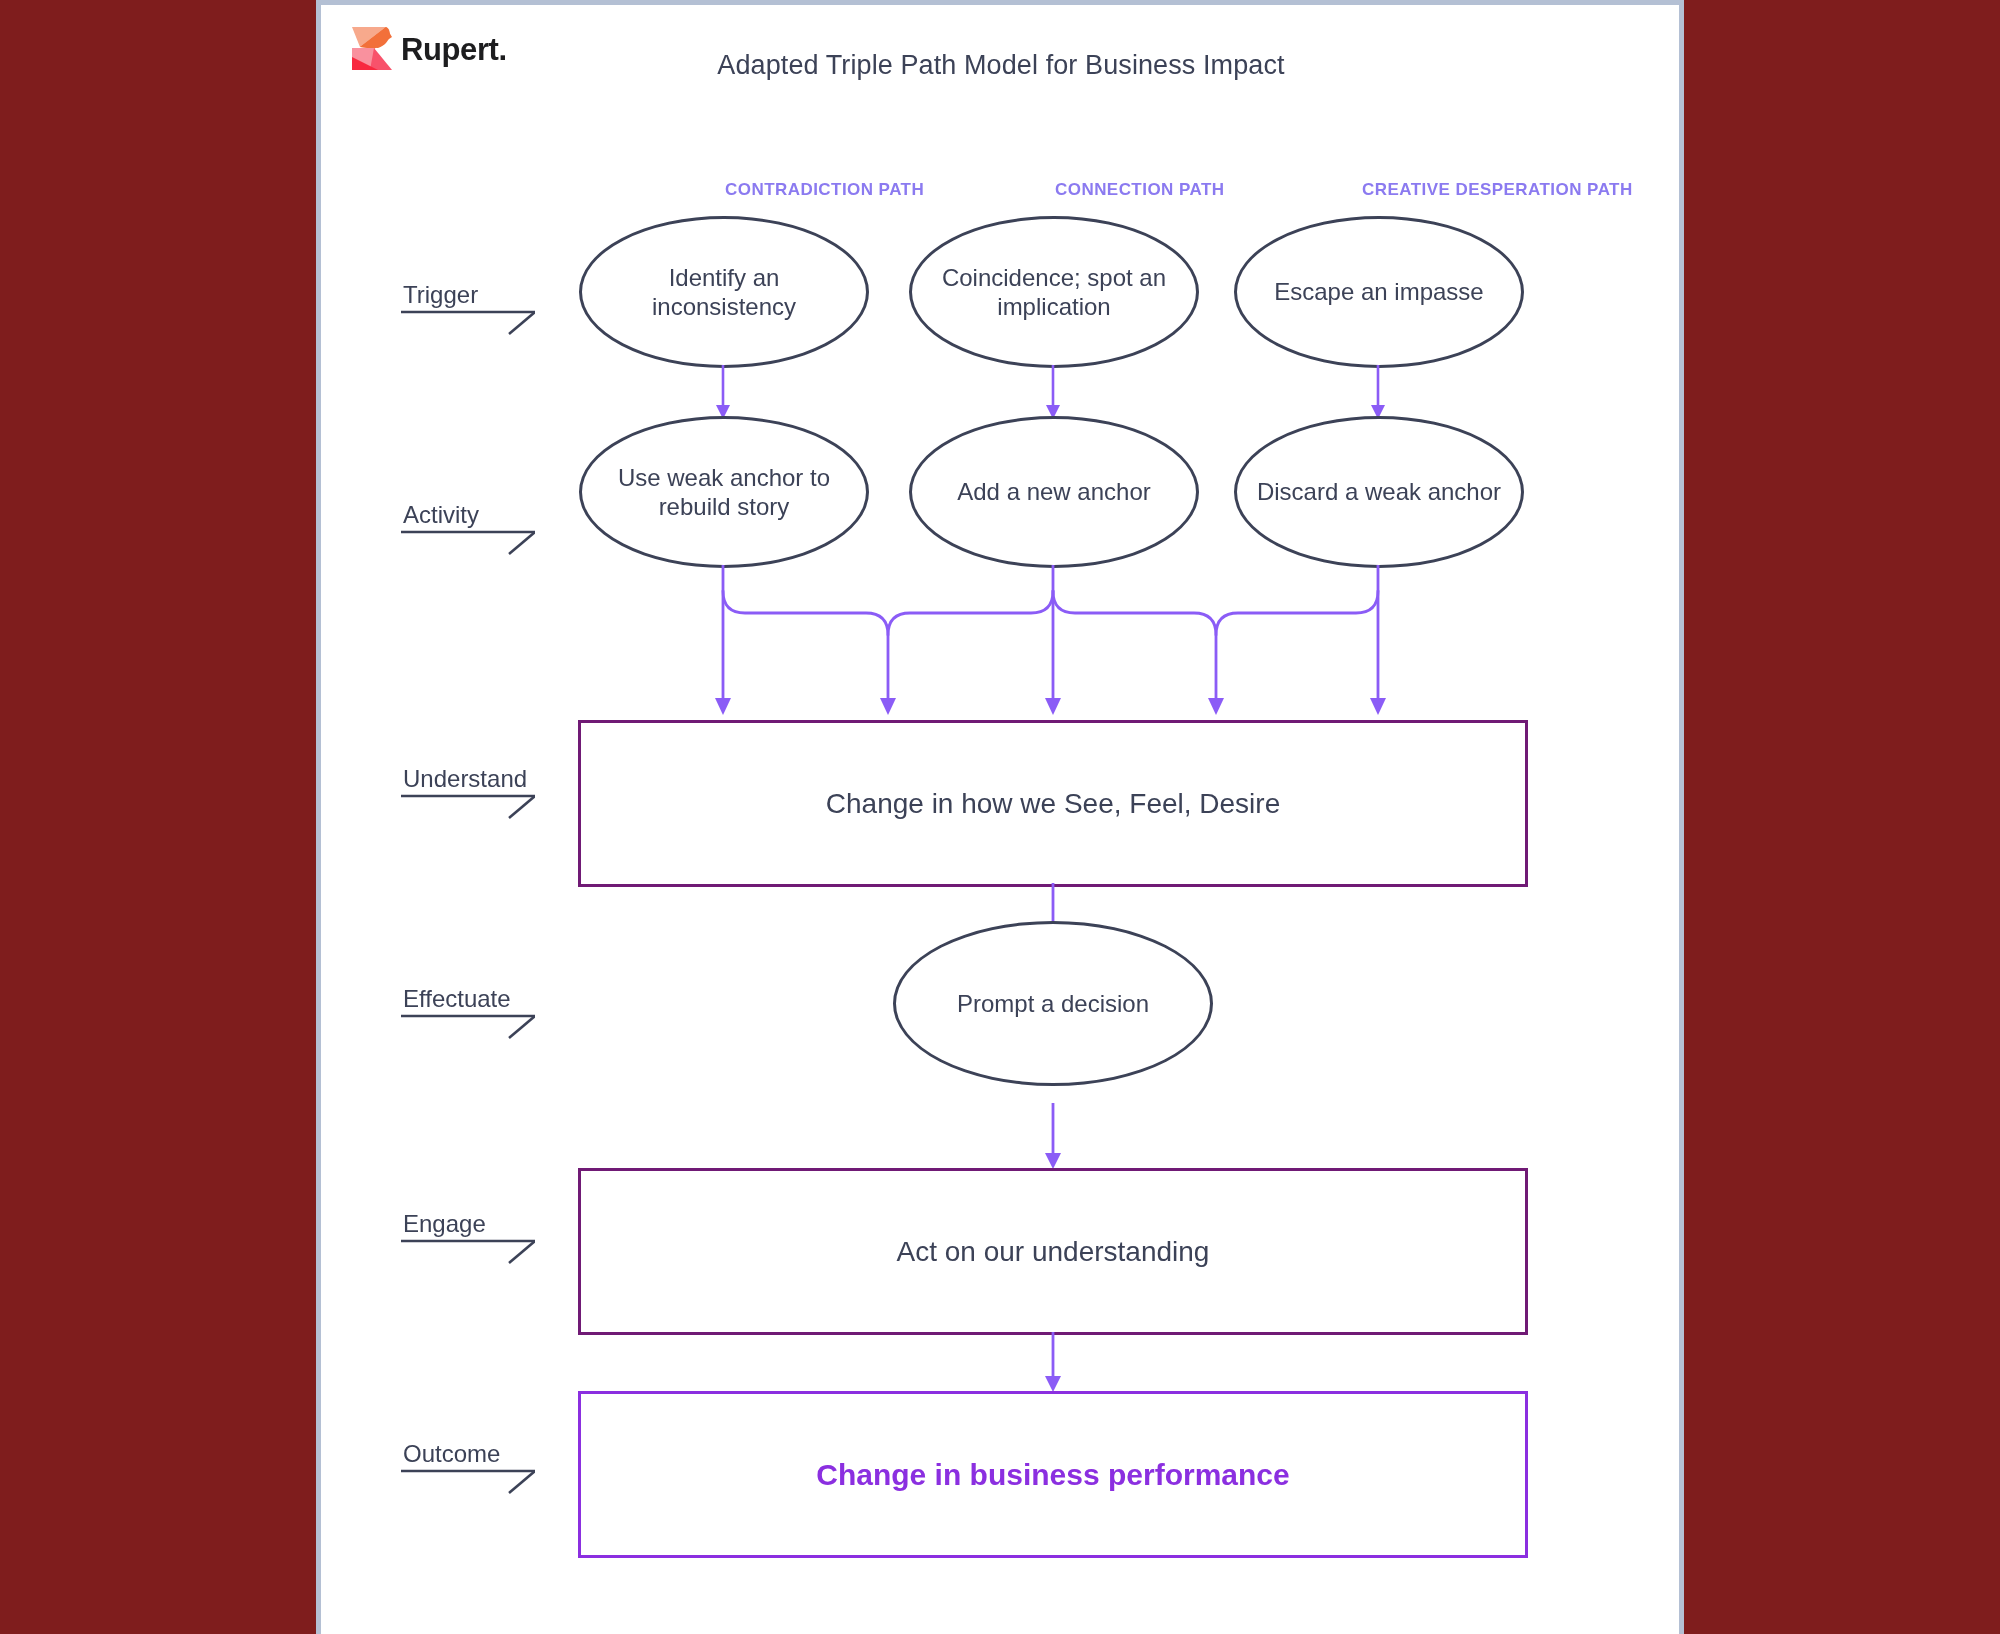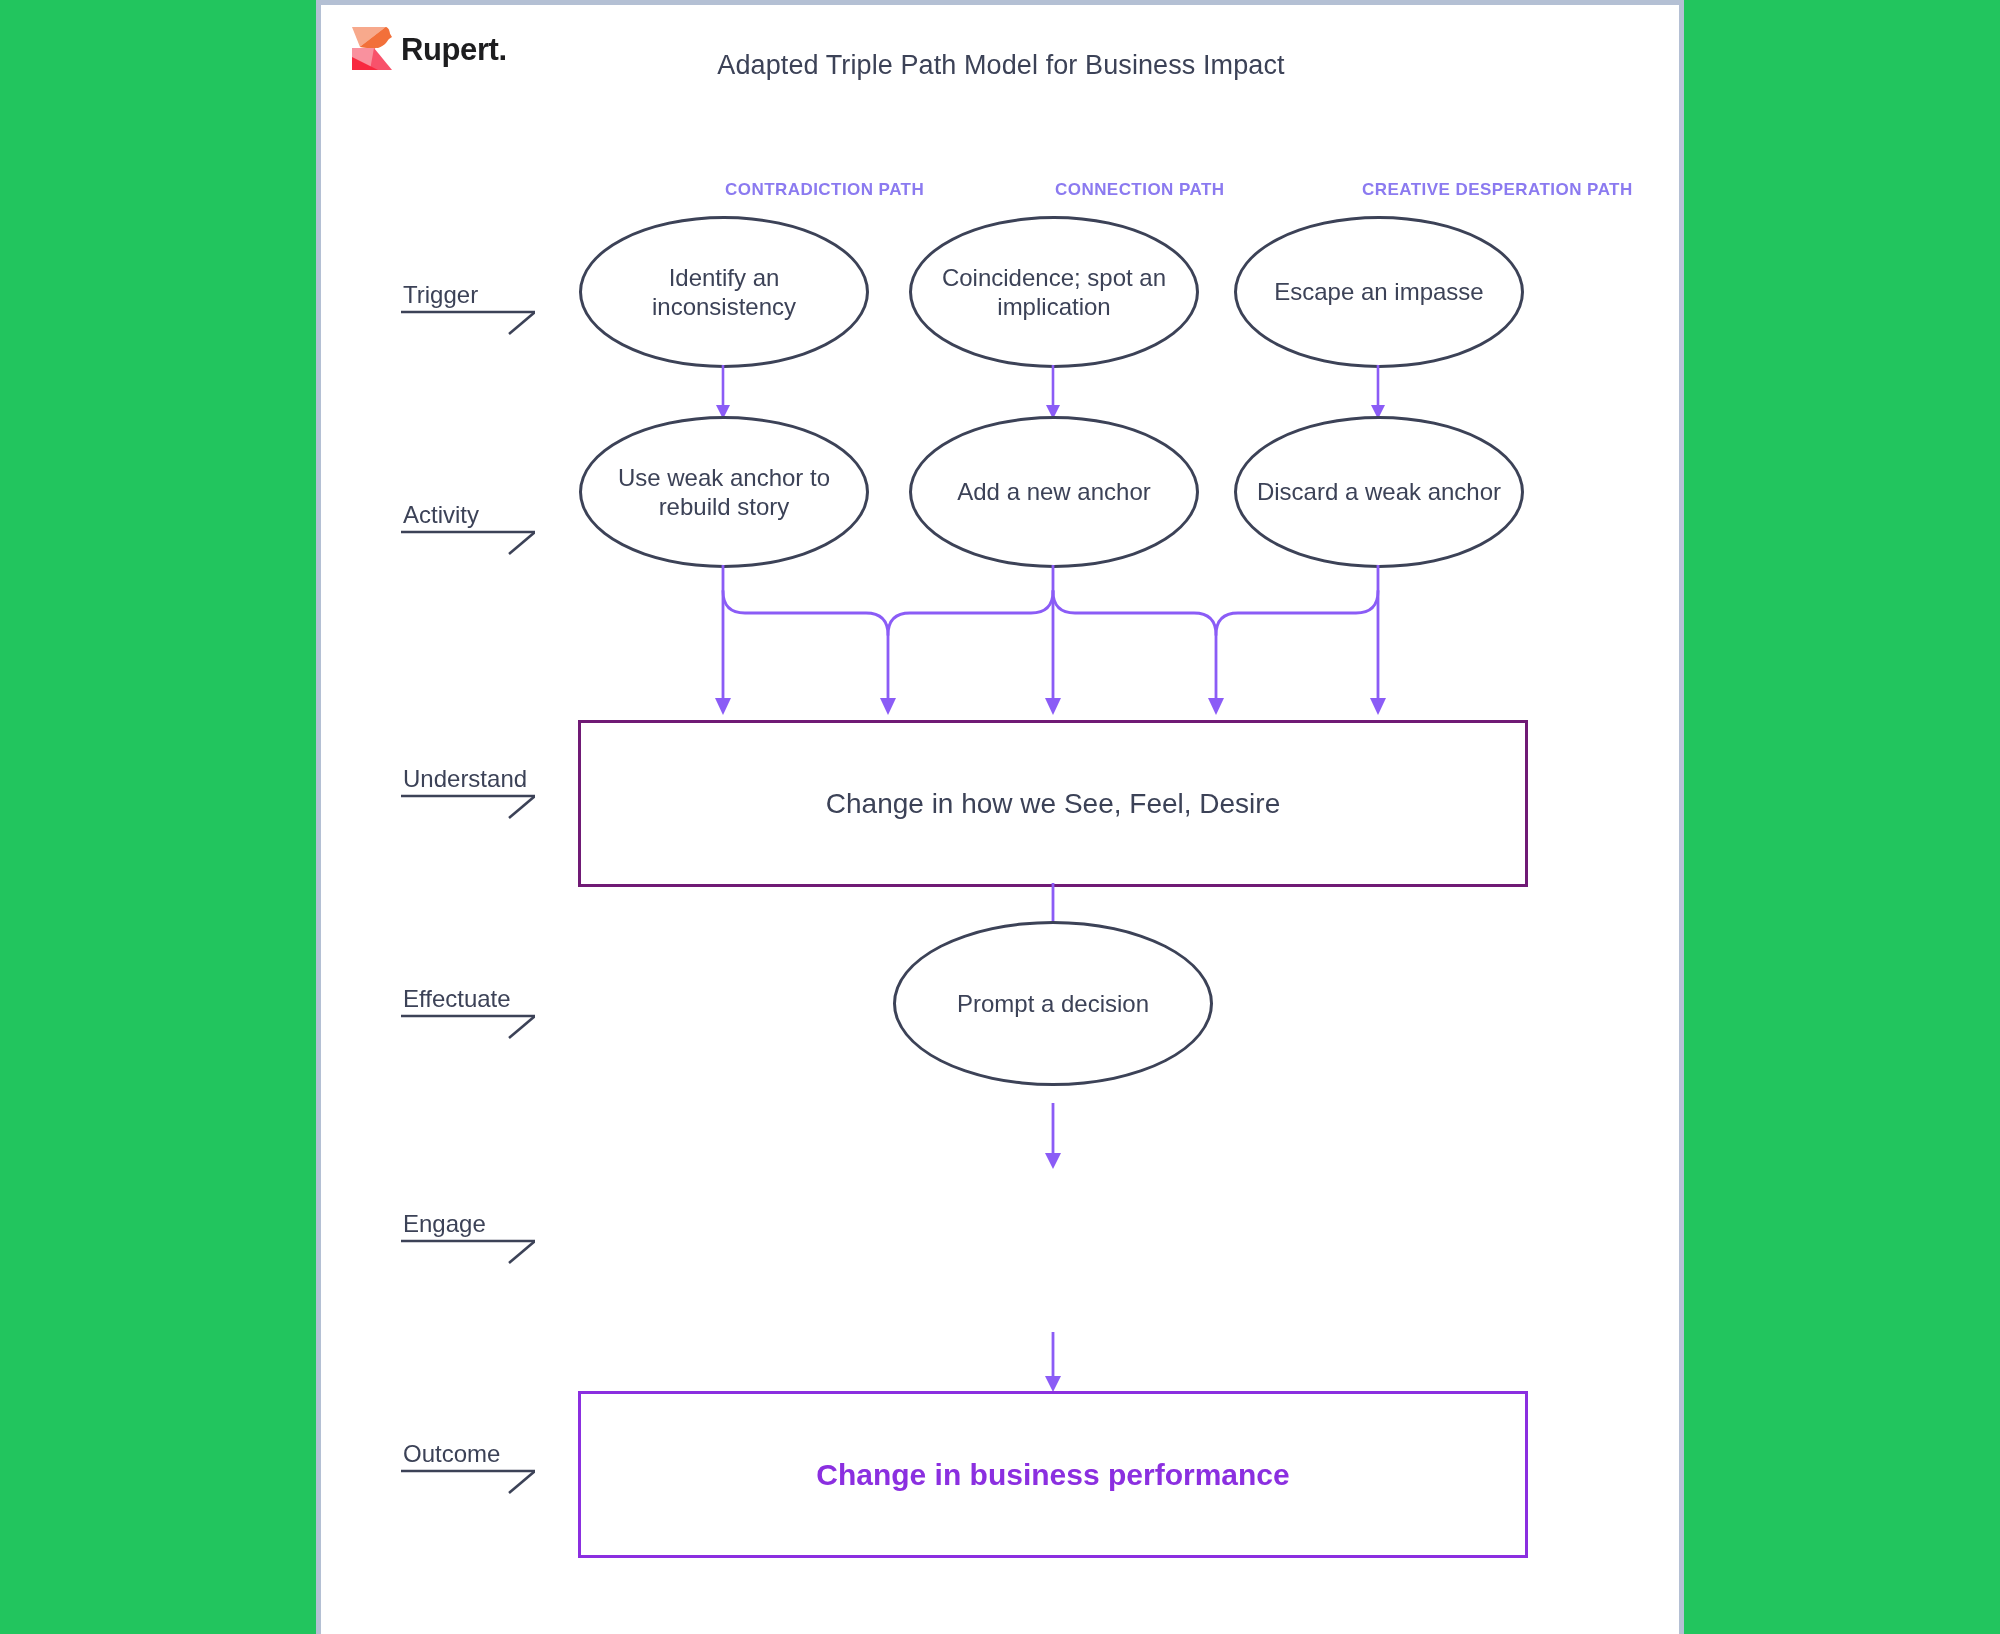--- a/index.html
+++ b/index.html
@@ -8,21 +8,21 @@
     height: 1634px;
     background: #000000;
     font-family: "Liberation Sans", sans-serif;
     overflow: hidden;
   }
 
   #viewport {
     position: relative;
     width: 2000px;
     height: 1634px;
-    background: #22c55e;
+    background: #7f1d1d;
   }
 
   
   #page {
     position: absolute;
     left: 316px;
     top: 0px;
     width: 1368px;
     height: 1634px;
     background: #ffffff;
@@ -310,20 +310,21 @@
 
       <div class="ellipse-node" id="node-effectuate">Prompt a decision</div>
 
       <svg class="conn" id="conn-e-to-en" viewBox="0 0 320 68">
         <g stroke="#8B5CF6" stroke-width="2.8" fill="none">
           <line x1="160" y1="0" x2="160" y2="54"></line>
           <polygon points="160,66 152,50 168,50" fill="#8B5CF6" stroke="none"></polygon>
         </g>
       </svg>
 
+      <div class="rect-node" id="node-engage">Act on our understanding</div>
 
       <svg class="conn" id="conn-en-to-o" viewBox="0 0 320 62">
         <g stroke="#8B5CF6" stroke-width="2.8" fill="none">
           <line x1="160" y1="0" x2="160" y2="48"></line>
           <polygon points="160,60 152,44 168,44" fill="#8B5CF6" stroke="none"></polygon>
         </g>
       </svg>
 
       <div class="rect-node" id="node-outcome">Change in business performance</div>
 

